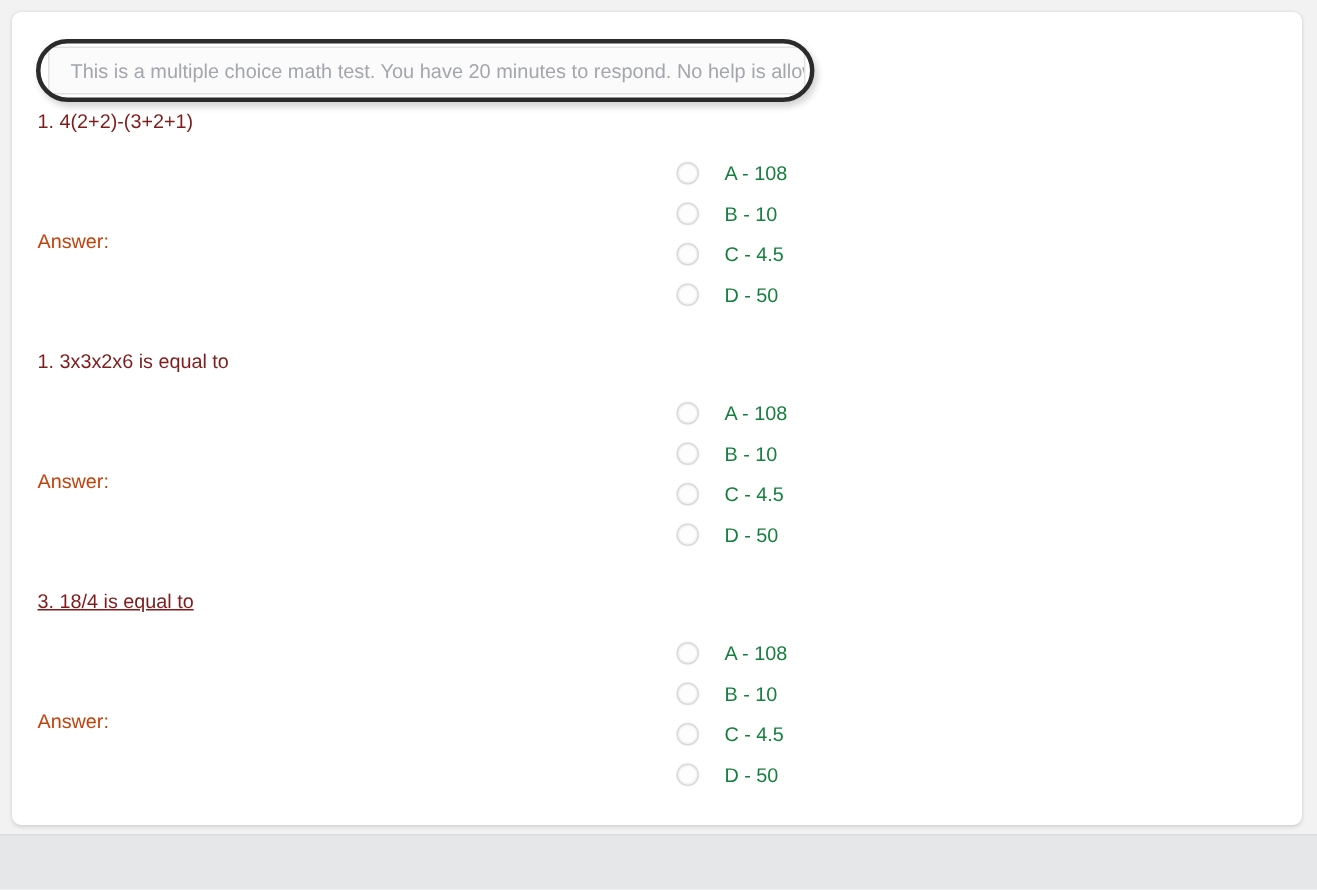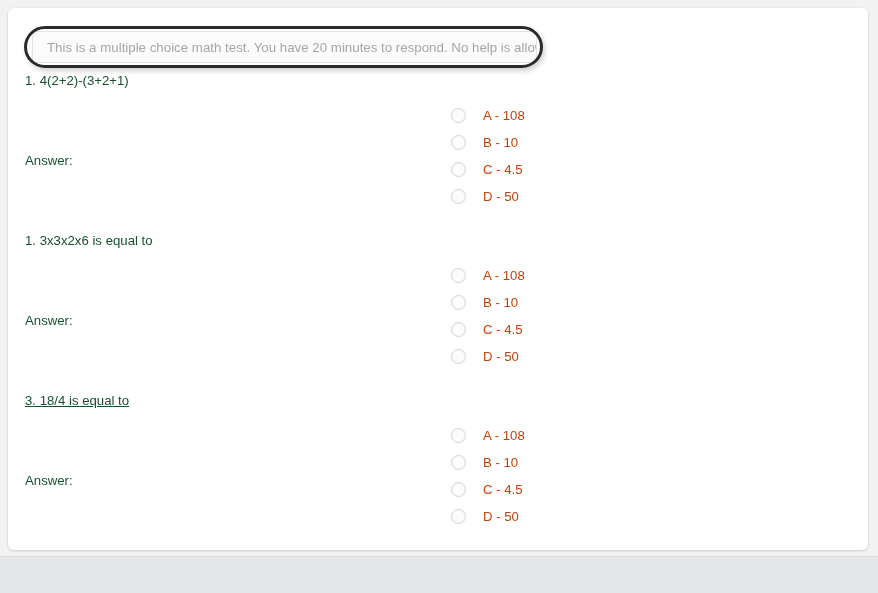--- a/index.html
+++ b/index.html
@@ -57,48 +57,48 @@
     pointer-events: none;
     box-shadow: 2px 3px 5px rgba(0,0,0,0.18);
   }
 
   
   .question-block { position: absolute; left: 0; width: 860px; }
   .q-text {
     position: absolute;
     left: 17px;
     font-size: 13.2px;
-    color: #14532d;
+    color: #7f1d1d;
     white-space: nowrap;
   }
   .answer-label {
     position: absolute;
     left: 17px;
     font-size: 13.2px;
-    color: #14532d;
+    color: #c2410c;
   }
 
   .options { position: absolute; left: 443px; }
   .option-row {
     display: flex;
     align-items: center;
     height: 27px;
   }
   .radio {
     width: 15px; height: 15px;
     border-radius: 50%;
     background: #fdfdfd;
     border: 1px solid #d9d9d9;
     box-shadow: inset 0 0 0 1px #f4f4f4, 0 0 2px rgba(0,0,0,0.06);
     flex: 0 0 auto;
   }
   .option-label {
     margin-left: 17px;
     font-size: 13.2px;
-    color: #c2410c;
+    color: #15803d;
     white-space: nowrap;
   }
 
   
   .footer {
     position: absolute;
     left: 0; top: 556px;
     width: 878px; height: 37px;
     background: #e6e7e8;
     border-top: 1px solid #dcdcdc;

